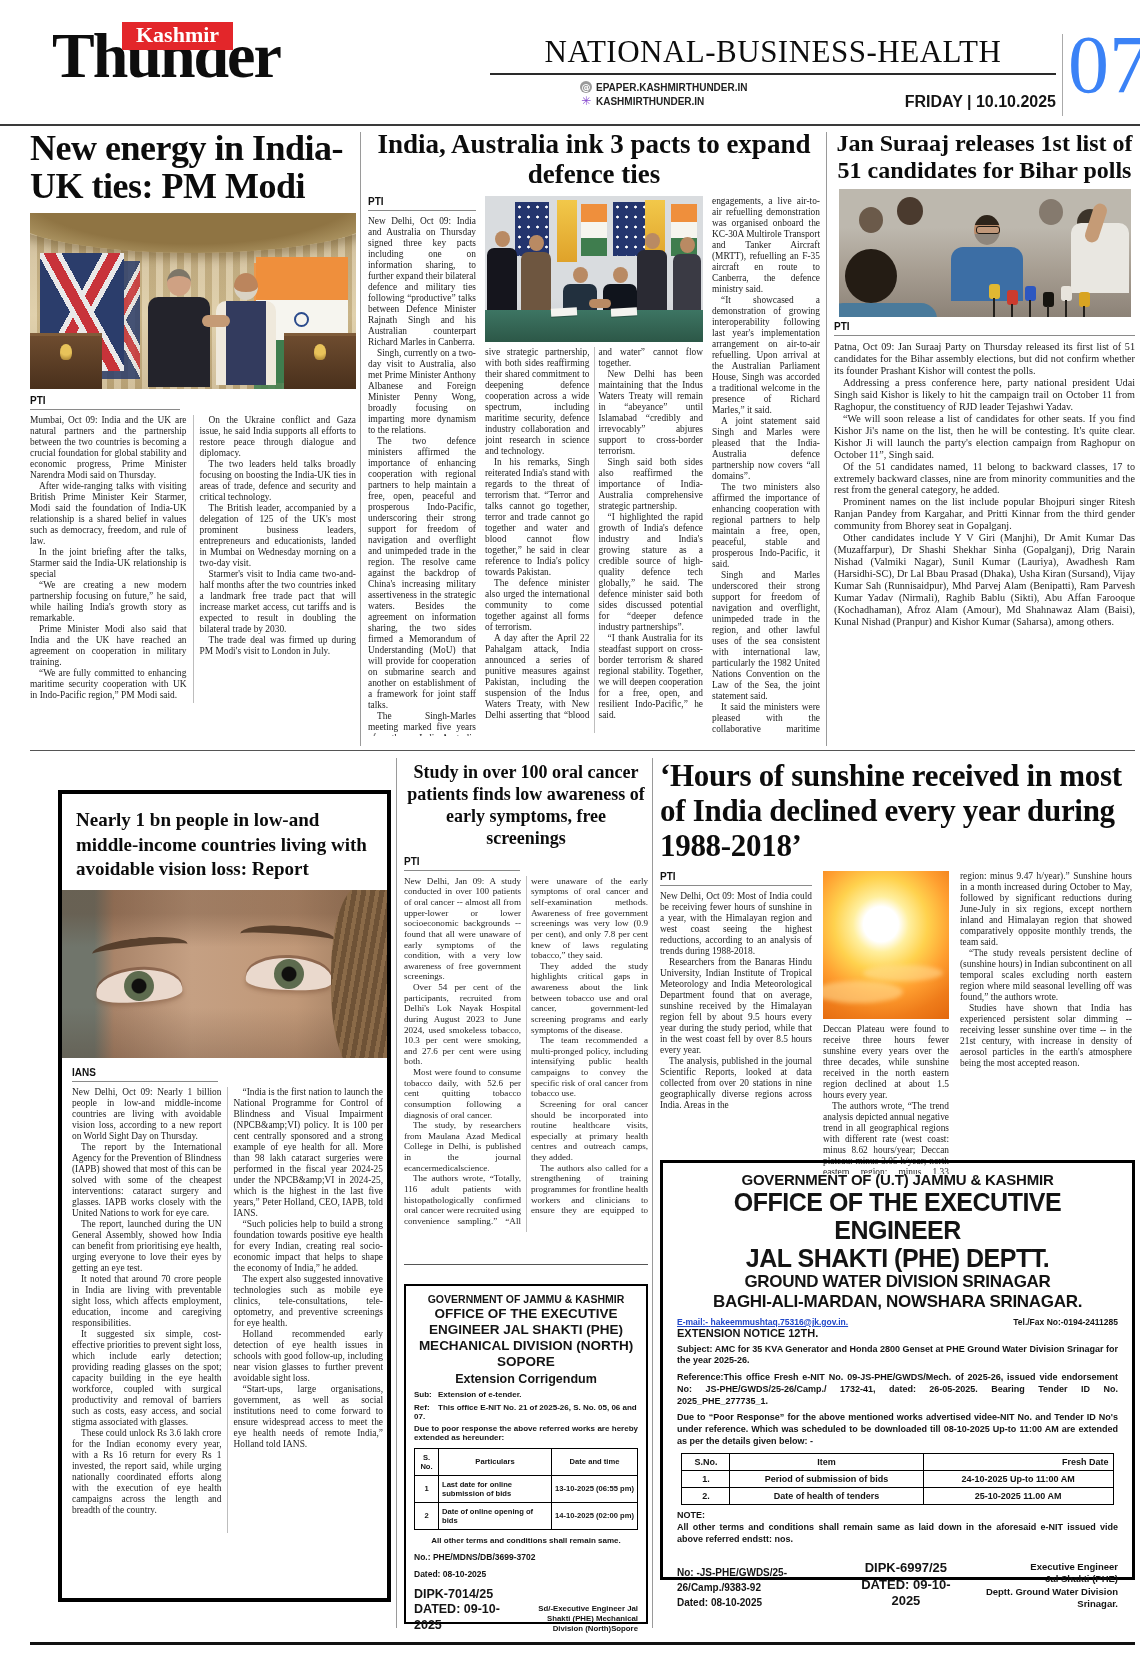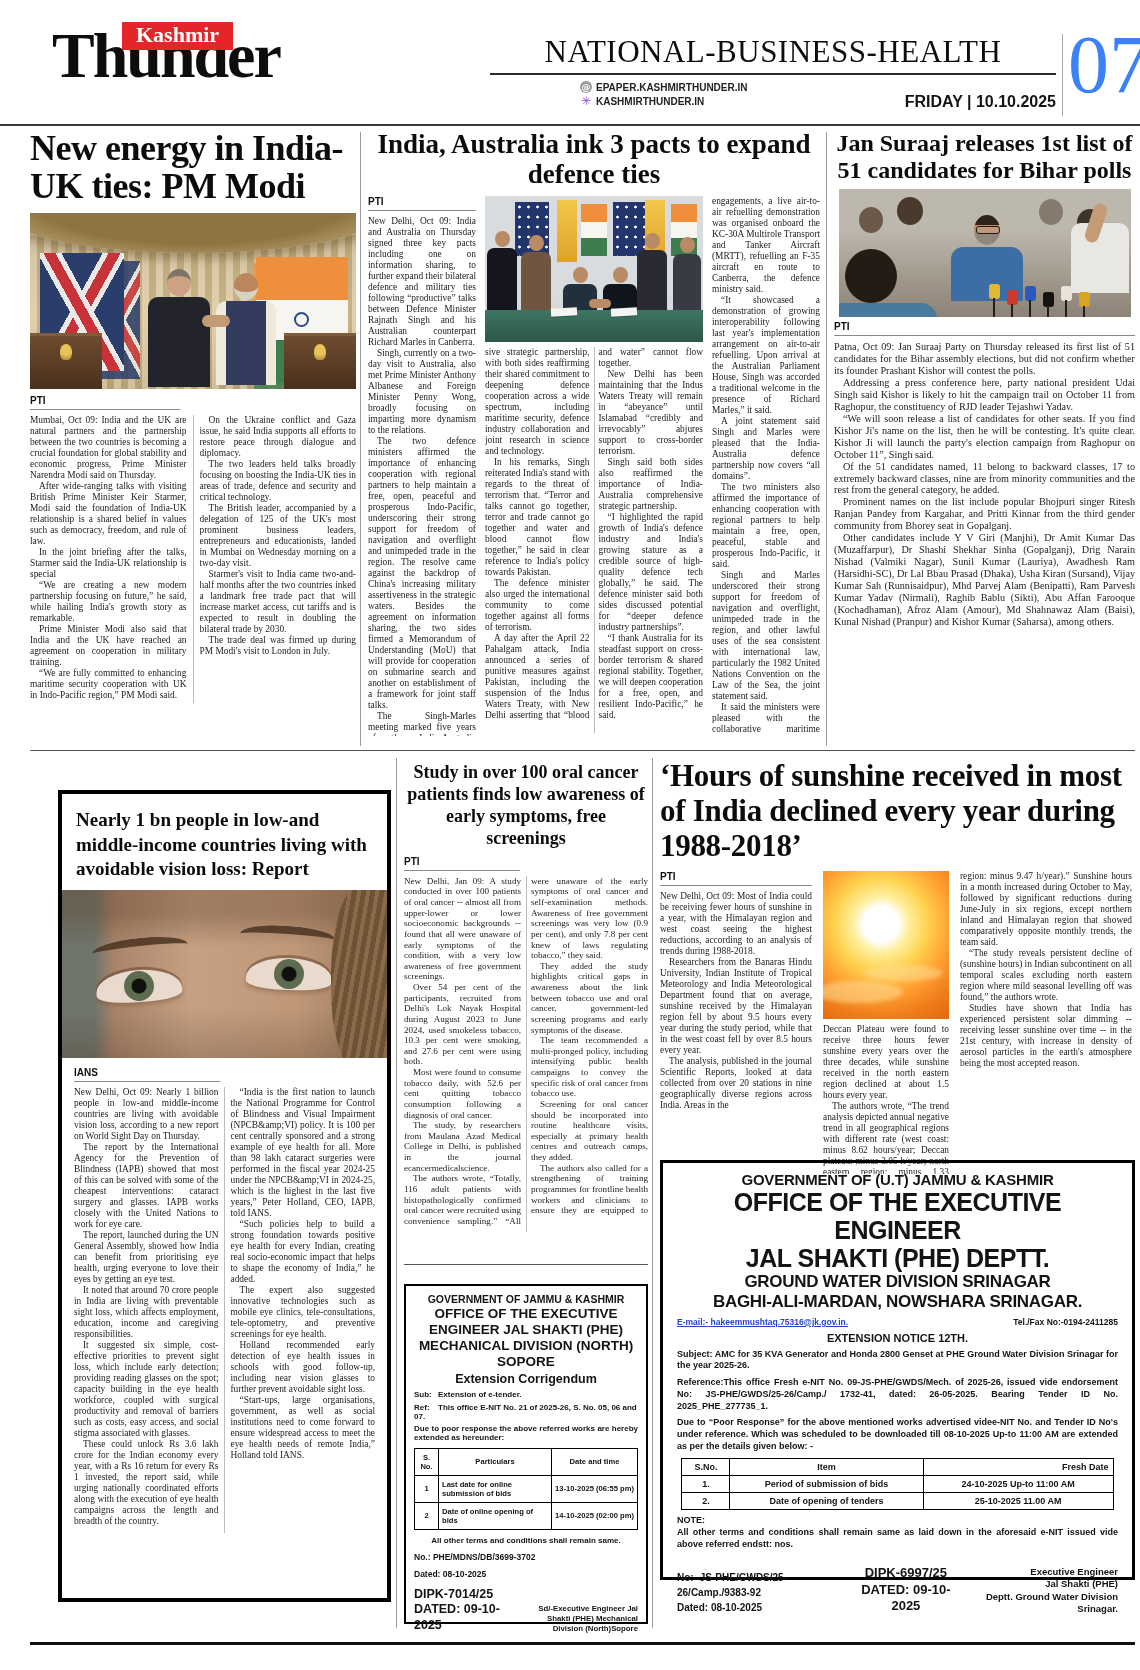--- a/index.html
+++ b/index.html
@@ -67,21 +67,21 @@
   .ph-js { height:128px; margin:5px auto 4px; width:292px; }
   .art3-body { height:368px; overflow:hidden; font-size:10.2px; }
 
   .toprule { left:30px; top:750px; width:1105px; }
 
   
   .boxart { position:absolute; left:58px; top:790px; width:333px; height:812px;
             border:4px solid #000; background:#fff; }
   .boxart .headline { font-size:19px; line-height:1.3; padding:14px 14px 8px; }
   .ph-eyes { height:168px; }
-  .boxart-inner { padding:9px 12px 6px; }
+  .boxart-inner { padding:9px 4px 6px;margin-left:6px; }
   .boxart .credit { width:146px; }
   .vision-body { height:446px; column-gap:12px; }
 
   
   .art5 { position:absolute; left:404px; top:762px; width:244px; }
   .art5 .headline { font-size:18px; line-height:1.22; text-align:center; }
   .art5 .credit { width:116px; margin-top:6px; }
   .art5-body { height:356px; font-size:9.1px; column-gap:10px; }
   .midrule { left:404px; top:1264px; width:244px; }
 
@@ -113,21 +113,21 @@
   .ph-sun { height:148px; margin-bottom:5px; }
   .art6-c3 { width:172px; overflow:hidden; }
 
   .notice2 { position:absolute; left:660px; top:1160px; width:475px; height:420px;
              border:3px solid #000; padding:8px 14px; font-family:"Liberation Sans", sans-serif; }
   .n2-gov { font-size:15px; font-weight:800; text-align:center; letter-spacing:-.2px; }
   .n2-office1 { font-size:25px; font-weight:800; text-align:center; letter-spacing:-.5px; line-height:1.12; }
   .n2-office3 { font-size:17px; font-weight:800; text-align:center; letter-spacing:-.3px; line-height:1.2; }
   .n2-contact { display:flex; justify-content:space-between; font-size:8.5px; font-weight:700; margin-top:4px; }
   .n2-email a, .n2-email { color:#2047c9; text-decoration:underline; }
-  .n2-title { font-size:11px; font-weight:800; text-align:center; margin-top:5px; }
+  .n2-title { font-size:11px; font-weight:800; }
   .n2-para { font-size:9px; font-weight:700; text-align:justify; margin-top:5px; line-height:1.3; }
   .n2-table { width:98%; border-collapse:collapse; margin:6px auto 0; }
   .n2-table th, .n2-table td { border:1px solid #000; font-size:9px; font-weight:700;
                                padding:3px 4px; text-align:center; }
   .n2-note-lbl { font-size:9px; font-weight:800; margin-top:5px; }
   .n2-foot { display:flex; justify-content:space-between; align-items:flex-end; margin-top:14px; }
   .n2-no { font-size:10px; font-weight:700; line-height:1.5; }
   .n2-dipk { font-size:13px; font-weight:800; text-align:center; line-height:1.3; }
   .n2-sig { font-size:9.5px; font-weight:800; text-align:right; line-height:1.3; }
 
@@ -556,21 +556,21 @@
         <th>Item</th>
         <th style="width:190px;text-align:right;">Fresh Date</th>
       </tr>
       <tr>
         <td>1.</td>
         <td>Period of submission of bids</td>
         <td>24-10-2025 Up-to  11:00 AM</td>
       </tr>
       <tr>
         <td>2.</td>
-        <td>Date of opening of tenders</td>
+        <td>Date of health of tenders</td>
         <td>25-10-2025 11.00 AM</td>
       </tr>
     </tbody>
       </table>
     <div class="n2-note-lbl">NOTE:</div>
     <div class="n2-para" style="margin-top:2px;">All other terms and conditions shall remain same as laid down in the aforesaid e-NIT issued vide above referred endstt: nos.</div>
     <div class="n2-foot">
       <div class="n2-no">
         <div>No: -JS-PHE/GWDS/25-26/Camp./9383-92</div>
         <div>Dated: 08-10-2025</div>

